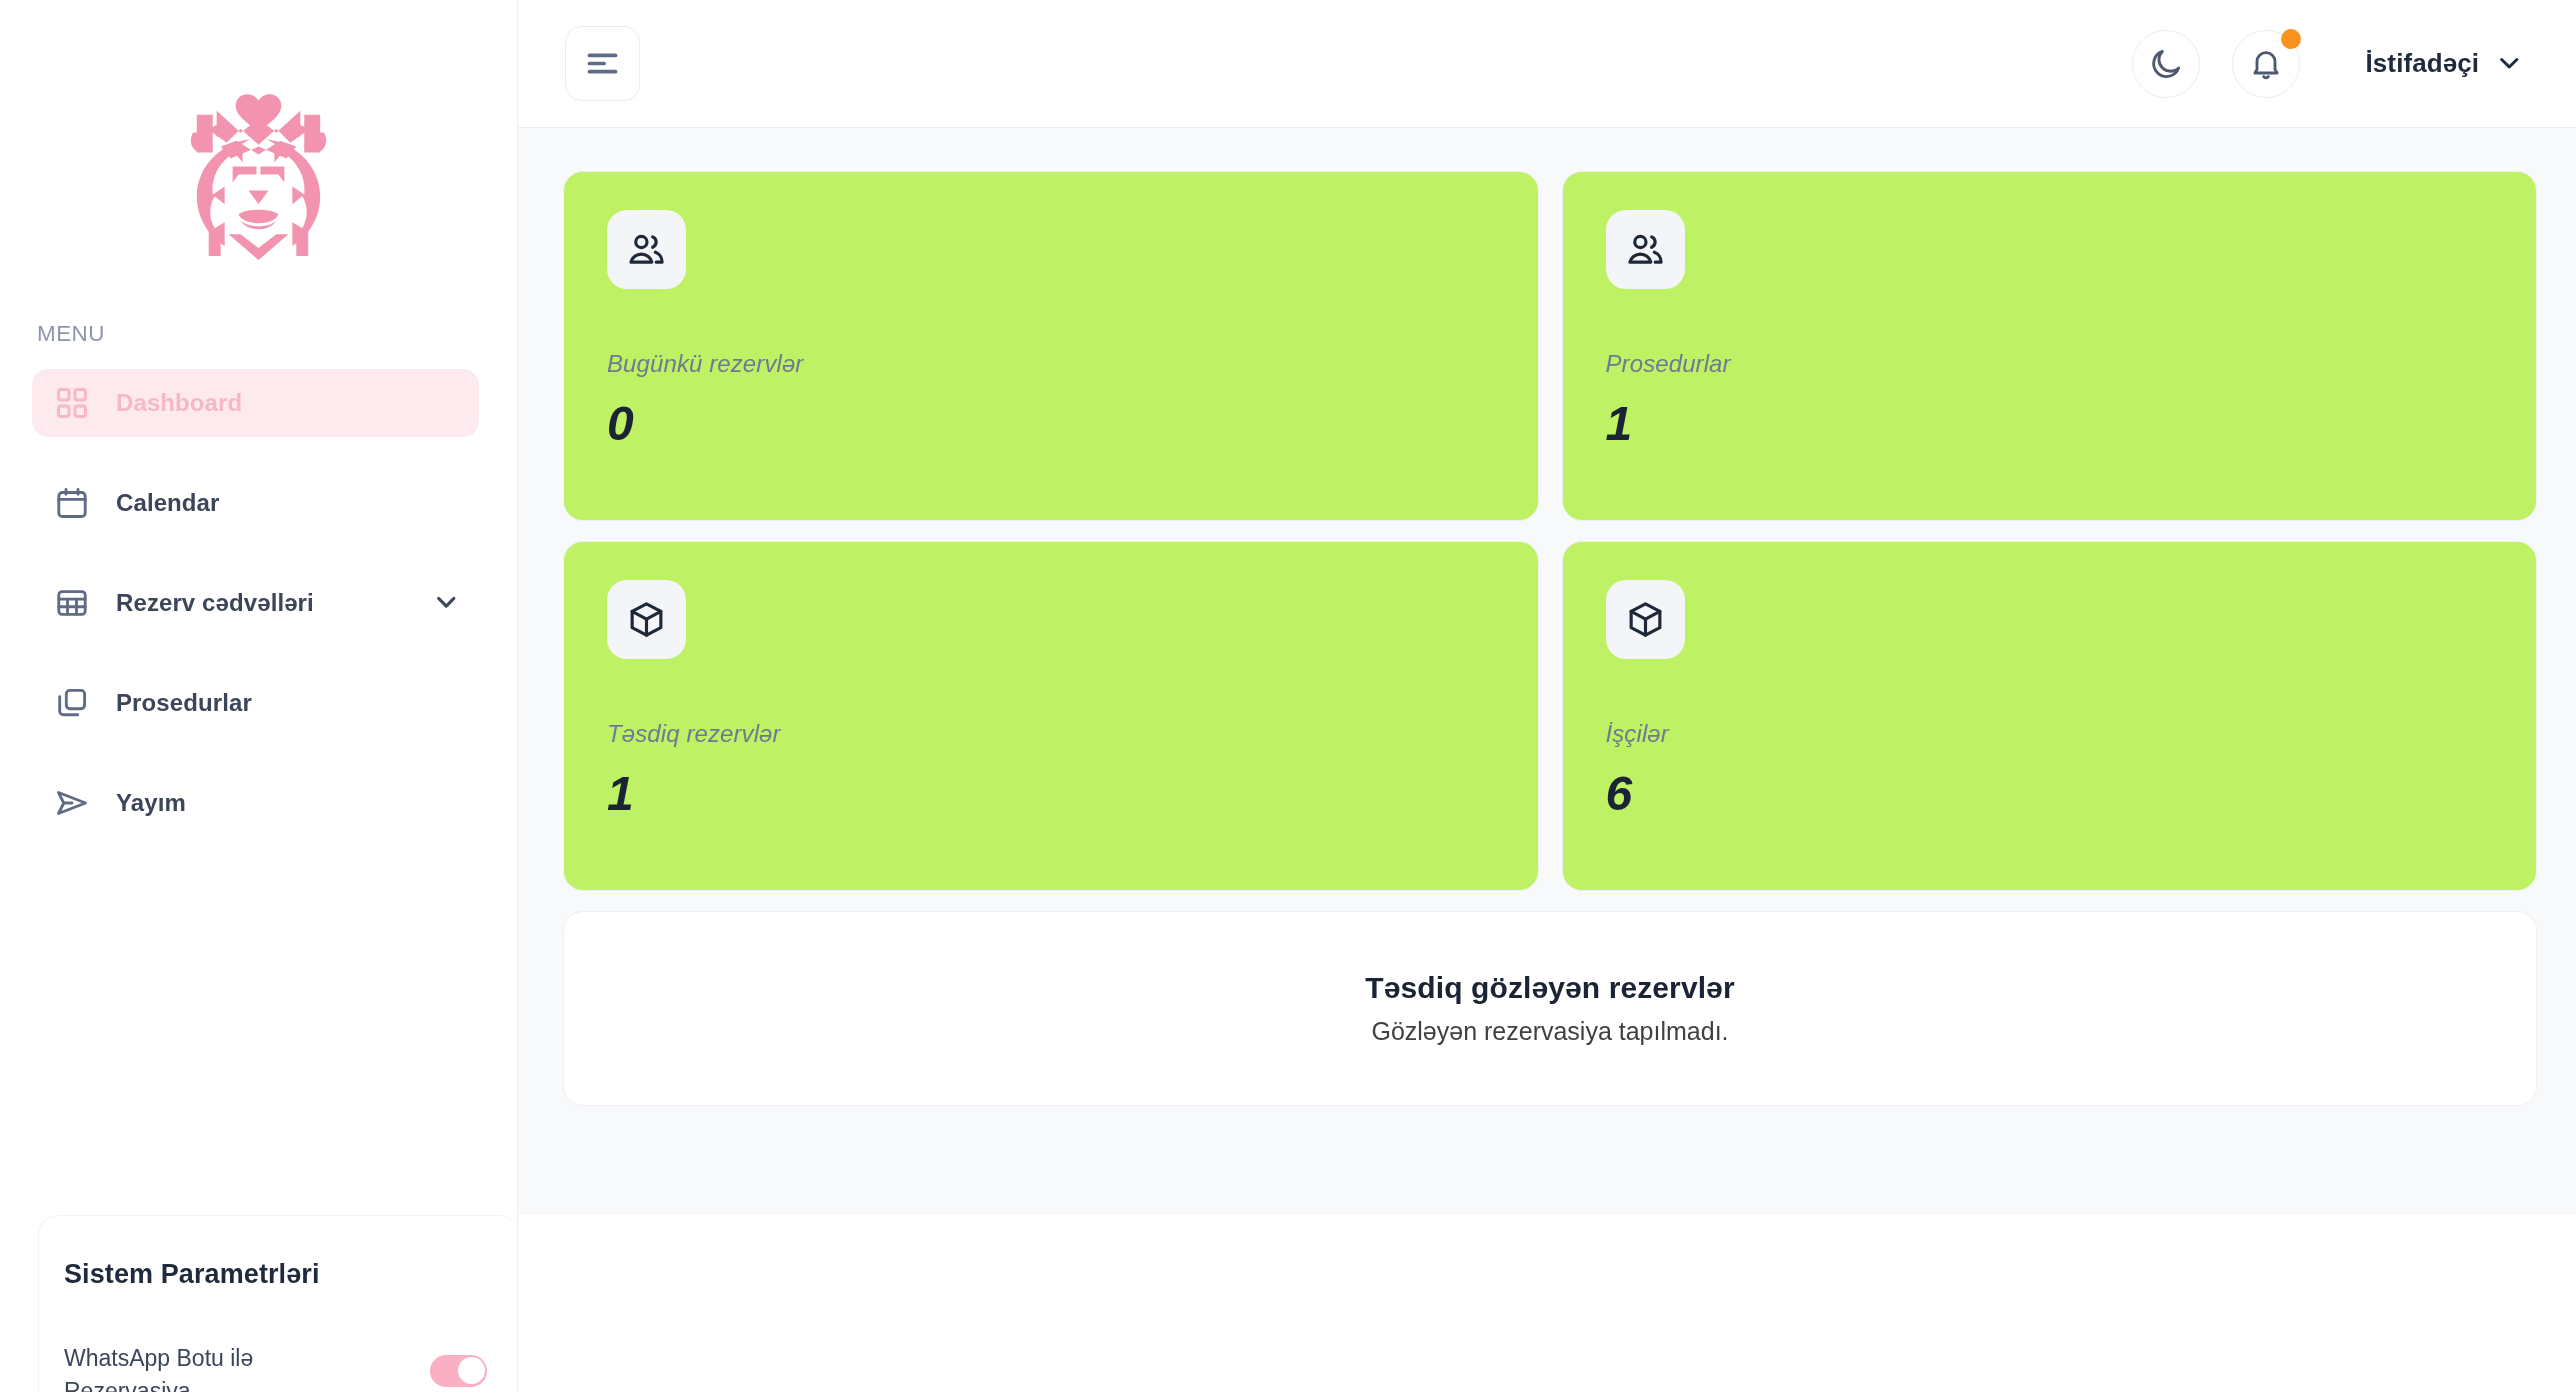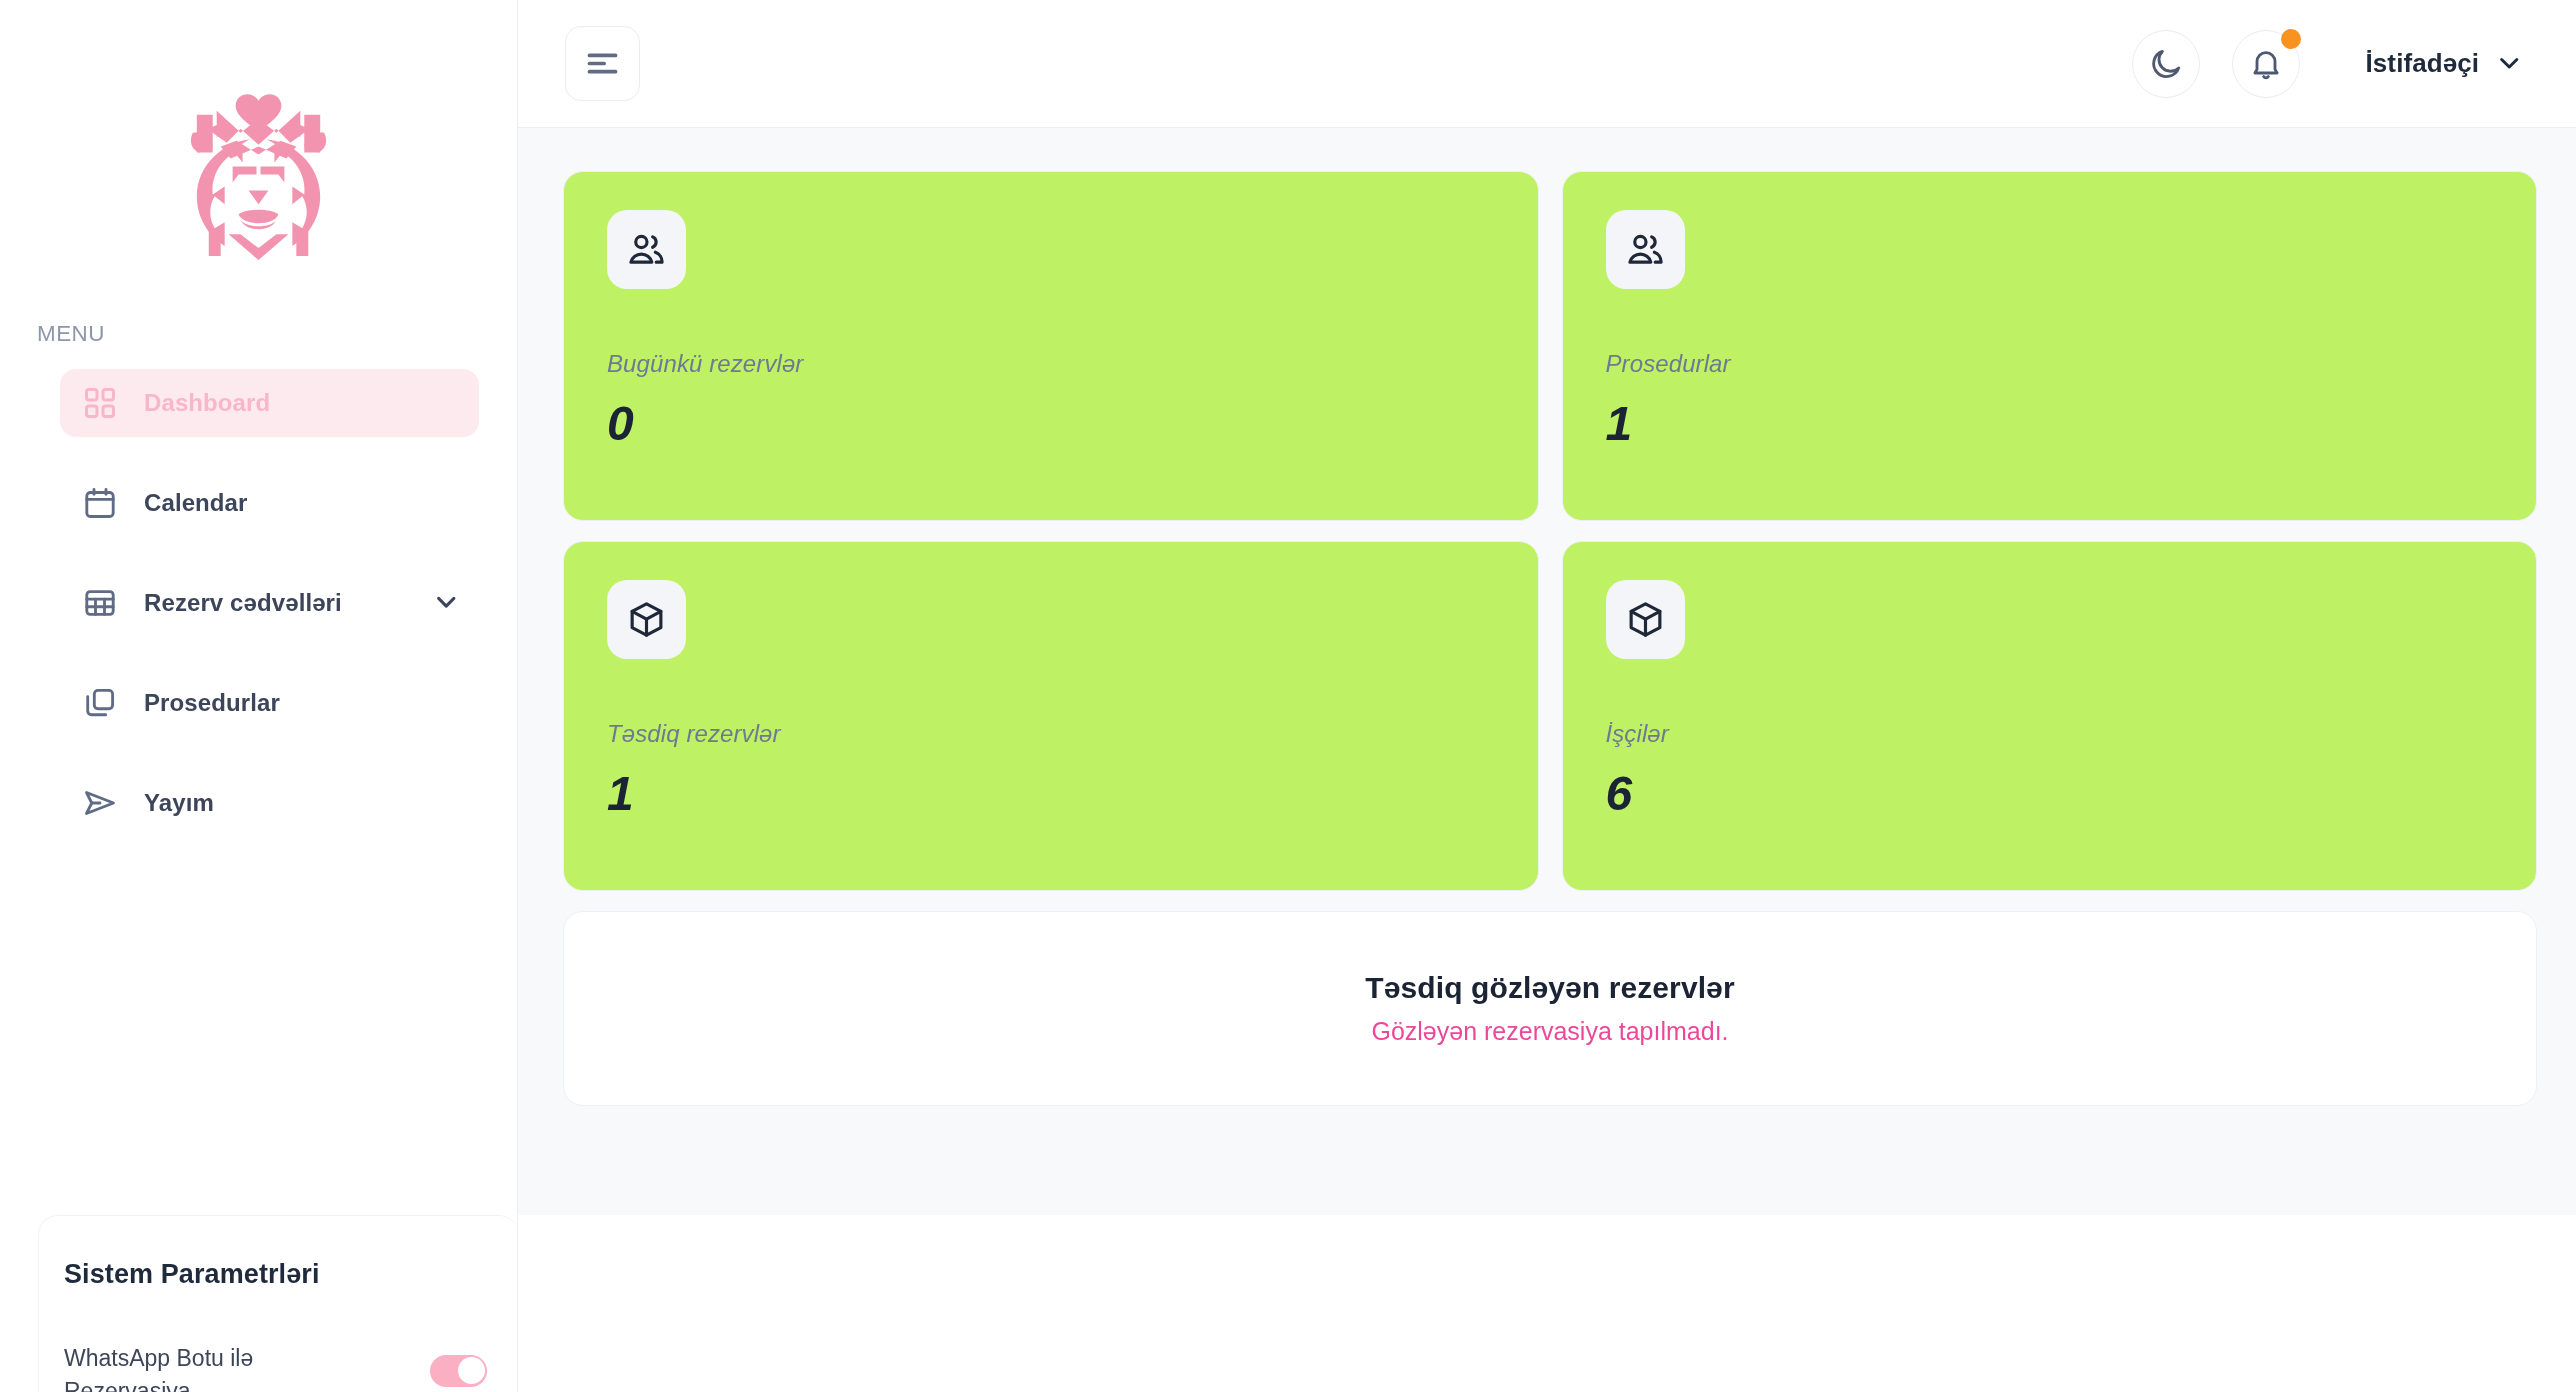--- a/index.html
+++ b/index.html
@@ -37,21 +37,21 @@
   .menu-label {
     font-size: 22.4px;
     letter-spacing: 0.5px;
     color: #8e96ab;
     padding-left: 37px;
     margin-top: -10.8px;
     margin-bottom: 21.5px;
     font-weight: 400;
   }
 
-  .nav { padding: 0 38px 0 60px; }
+  .nav { padding: 0 38px 0 32px; }
   .nav-item {
     display: flex;
     align-items: center;
     height: 68px;
     border-radius: 16px;
     padding-left: 21.5px;
     padding-right: 18px;
     margin-bottom: 32px;
     cursor: pointer;
     position: relative;
@@ -239,21 +239,21 @@
   }
   .pending-title {
     font-size: 30px;
     font-weight: 700;
     color: #1b2435;
     letter-spacing: 0.1px;
   }
   .pending-sub {
     margin-top: 12px;
     font-size: 25px;
-    color: #ec4899;
+    color: #404040;
   }
 </style>
 </head>
 <body>
 
 <div id="app">
 
   <aside id="sidebar">
 
     <div class="logo-wrap">

